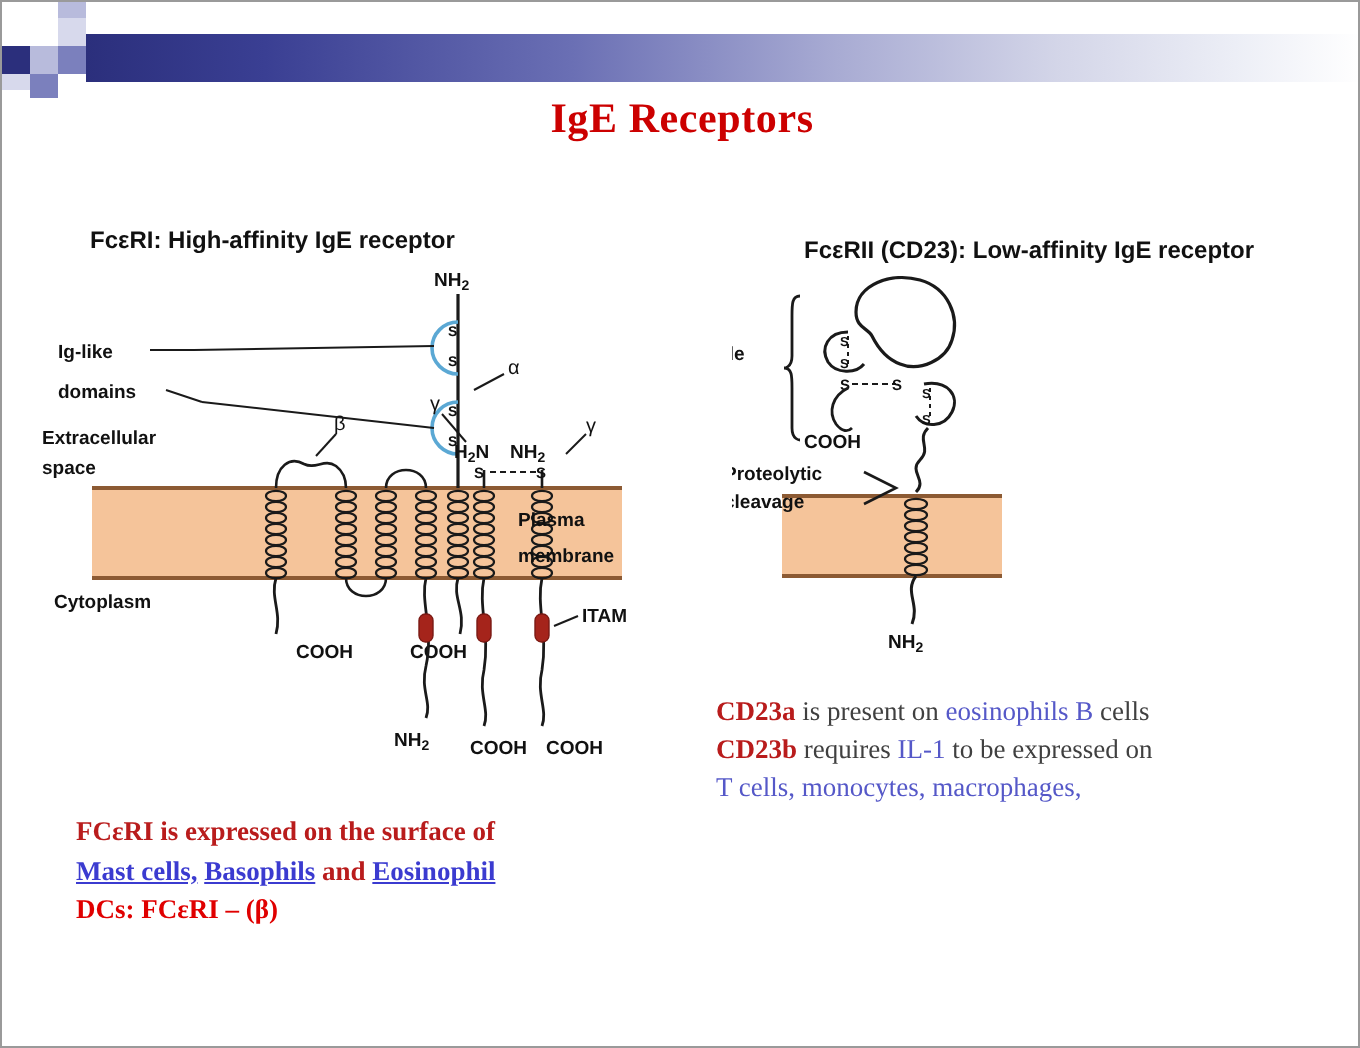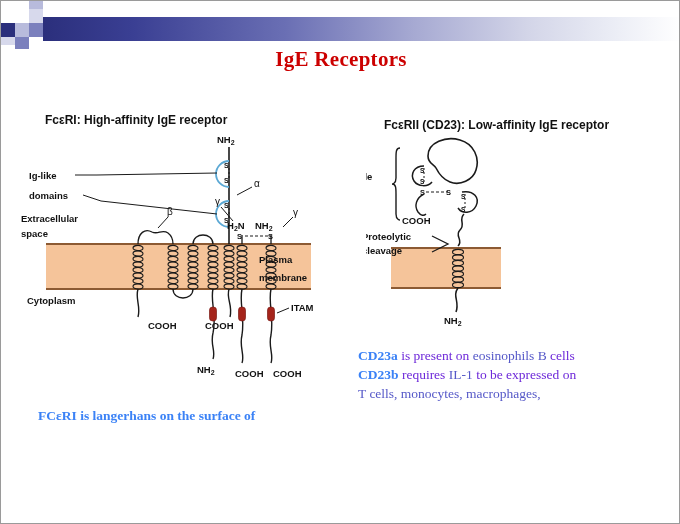--- a/index.html
+++ b/index.html
@@ -27,38 +27,38 @@
     font-family:"Liberation Serif",serif;font-weight:bold;font-size:21px;
     color:#cc0000;letter-spacing:.3px;
   }
 
   
   .panel-head{
     position:absolute;font-family:"Liberation Sans",sans-serif;
     font-weight:bold;font-size:12px;color:#111;white-space:nowrap;
   }
   #head-left{left:44px;top:112px;}
-  #head-right{left:383px;top:117px;text-align:right;}
+  #head-right{left:401px;top:117px;text-align:right;}
 
   
   .dgm{position:absolute;}
   #dgm-left{left:20px;top:128px;width:330px;height:250px;}
   #dgm-right{left:365px;top:135px;width:300px;height:190px;}
   .dgm svg{display:block;}
 
   
   .txt-block{position:absolute;font-family:"Liberation Serif",serif;}
   #txt-right{left:357px;top:345px;width:310px;font-size:13.5px;line-height:1.42;}
   #txt-left{left:37px;top:405px;width:300px;font-size:13.5px;line-height:1.46;}
 
-  .b{font-weight:bold;color:#3b82f6;}
+  .b{font-weight:bold;color:#b91c1c;}
   .blue{color:#5558c8;}
   .blue-ul{color:#3b3bd0;text-decoration:underline;font-weight:bold;}
   .red{color:#e00000;font-weight:bold;}
-  .plain{color:#6d28d9;}
+  .plain{color:#404040;}
   .ln{display:block;white-space:nowrap;}
 </style>
 </head>
 <body>
 
 <div class="slide">
 
   <div>
     <div class="hdr-band"></div>
     <div class="hdr-sq hdr-dark" style="left:0;top:22px;width:14px;height:14px;"></div>
@@ -277,16 +277,23 @@
     <span class="ln">
       <span class="b">CD23b</span>
       <span class="plain">requires</span>
       <span class="blue">IL-1</span>
       <span class="plain">to be expressed on</span>
     </span>
     <span class="ln blue">T cells, monocytes, macrophages,</span>
   </div>
 
   <div class="txt-block" id="txt-left">
-    <span class="ln b">FCεRI is langerhans on the surface of</span>
+    <span class="ln b">FCεRI is expressed on the surface of</span>
+    <span class="ln">
+      <span class="blue-ul">Mast cells,</span>
+      <span class="blue-ul">Basophils</span>
+      <span class="b">and</span>
+      <span class="blue-ul">Eosinophil</span>
+    </span>
+    <span class="ln red">DCs: FCεRI – (β)</span>
   </div>
 
 </div>
 
 </body></html>

